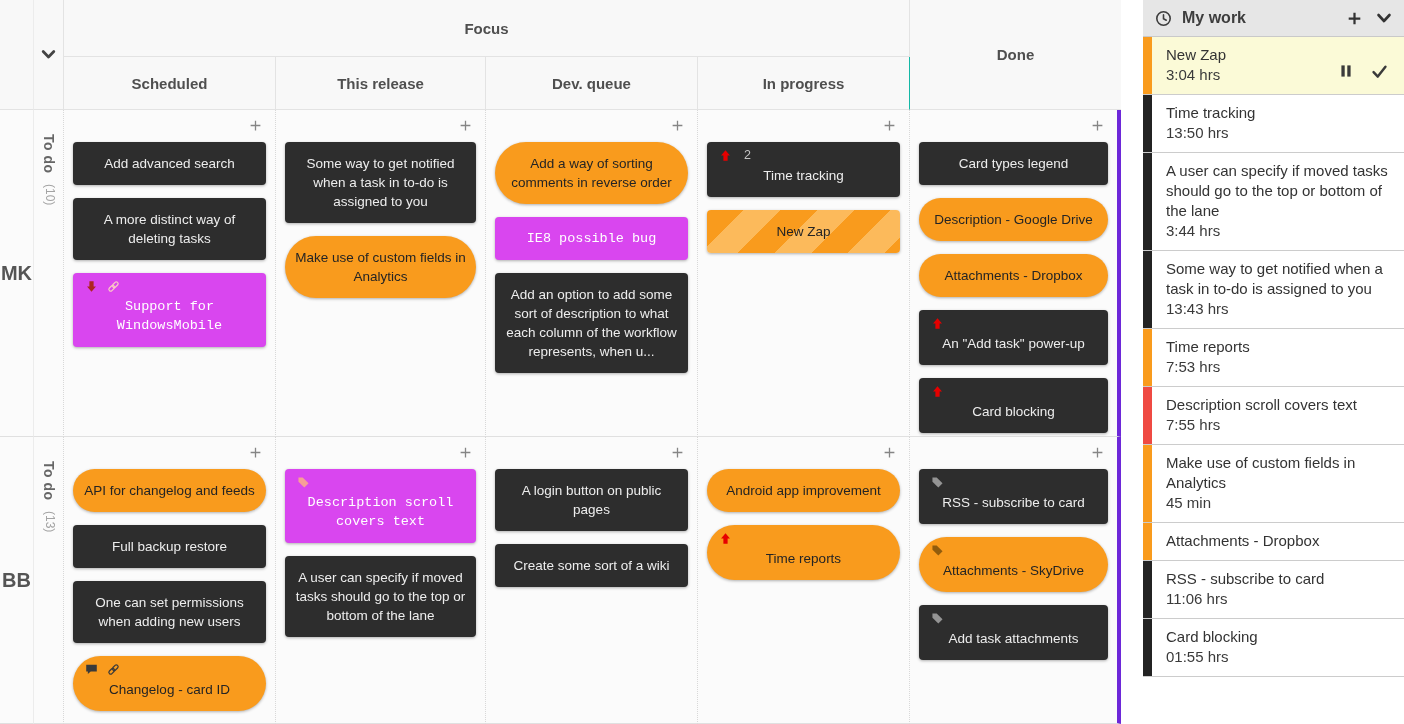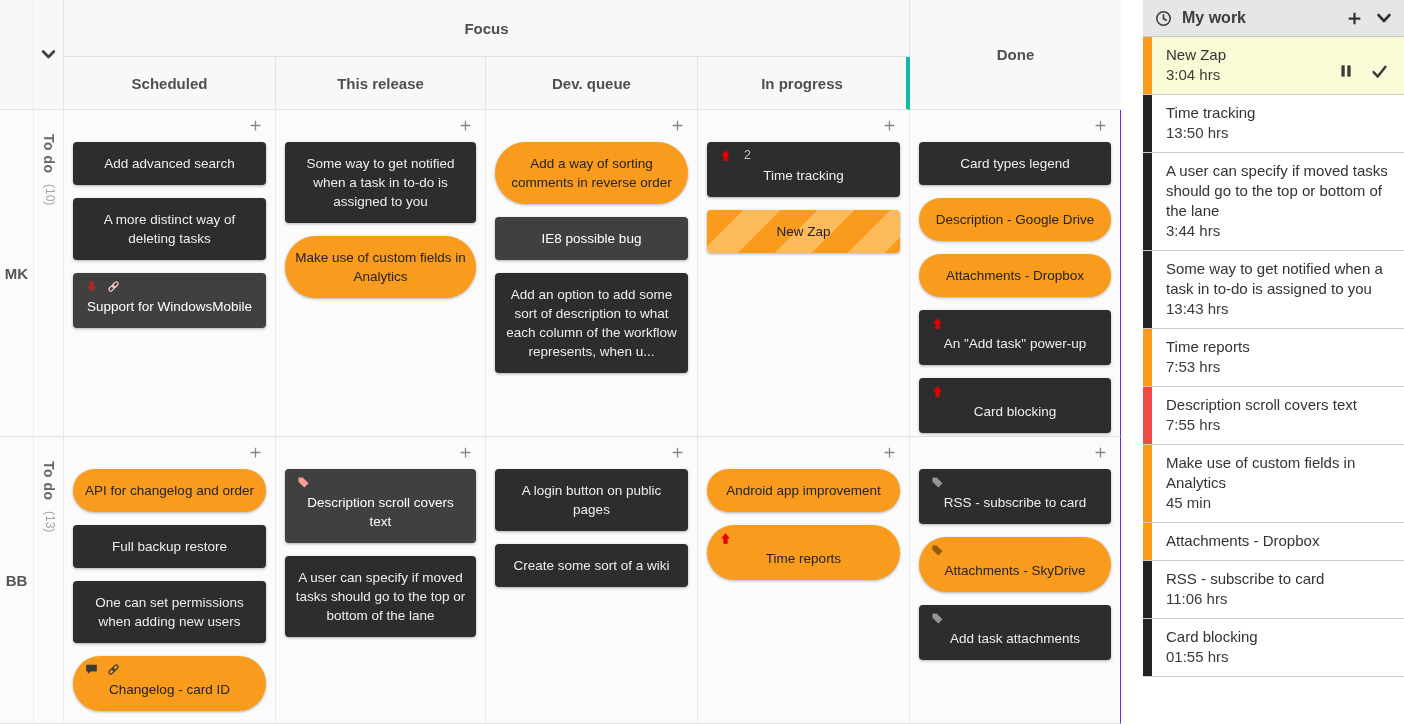--- a/index.html
+++ b/index.html
@@ -16,44 +16,44 @@
     background:#fbfbfb;
   }
   .hcell { background:#f8f8f8; display:flex; align-items:center; justify-content:center;
            font-weight:bold; color:#4f4f4f; font-size:15px; }
   .corner-a { grid-column:1; grid-row:1/3; background:#f8f8f8; border-right:1px solid #ececec; border-bottom:1px solid #e3e3e3; }
   .corner-b { grid-column:2; grid-row:1/3; background:#f8f8f8; border-right:1px solid #e3e3e3; border-bottom:1px solid #e3e3e3;
               display:flex; align-items:center; justify-content:center; }
   .focus-hdr { grid-column:3/7; grid-row:1; border-bottom:1px solid #e3e3e3; border-right:1px solid #e3e3e3; }
   .done-hdr  { grid-column:7; grid-row:1/3; border-bottom:1px solid #e3e3e3; }
   .sub-hdr   { grid-row:2; border-right:1px solid #e3e3e3; border-bottom:1px solid #e3e3e3; }
-  .sub-hdr.last { border-right:4px solid #14b8a6; }
+  .sub-hdr.last { border-right:1px solid #14b8a6; }
 
   .owner-cell { grid-column:1; background:#fbfbfb; border-right:1px solid #ececec;
                 display:flex; align-items:center; justify-content:center;
-                font-weight:bold; font-size:15px; color:#555; }
+                font-weight:bold; font-size:20px; color:#555; }
   .rot-cell { grid-column:2; background:#fbfbfb; border-right:1px dotted #d8d8d8;
               display:flex; justify-content:center; }
   .rot-wrap { writing-mode:vertical-rl; display:inline-flex; gap:10px; margin-top:24px; height:max-content; }
   .rot-label { font-weight:bold; font-size:14px; color:#666; letter-spacing:.5px; }
   .rot-count { font-size:12px; color:#a3a3a3; }
 
   .bcell { background:#fbfbfb; border-right:1px dotted #d8d8d8; padding:0 9px; position:relative; }
-  .bcell.done-col { border-right:1px solid #6d28d9; }
+  .bcell.done-col { border-right:4px solid #6d28d9; }
   .row-mk .owner-cell, .row-mk .rot-cell, .row-mk .bcell { border-bottom:1px solid #e0e0e0; }
 
   .cell-top { height:32px; display:flex; justify-content:flex-end; align-items:center; padding-right:2px; }
   .add-btn { width:15px; height:15px; color:#858585; cursor:pointer; display:inline-flex; }
   .cards { display:flex; flex-direction:column; gap:13px; }
 
   .card { border-radius:4px; padding:12px 10px; text-align:center;
           font-size:13.5px; line-height:19px; box-shadow:0 1px 3px rgba(0,0,0,.3); }
   .card.dark   { background:#2d2d2d; color:#ededed; }
   .card.orange { background:#f99b1d; color:#242424;border-radius:31px; }
-  .card.red    { background:#404040; color:#fff; }
+  .card.red    { background:#d946ef; color:#fff;font-family:Liberation Mono, monospace; }
   .card.striped{ background:repeating-linear-gradient(135deg,#f99b1d 0 26px,#fcba5b 26px 52px); color:#242424; }
   .card.has-icons { padding-top:6px; }
   .card-icons { display:flex; gap:9px; align-items:center; height:15px; margin:0 0 3px 2px; }
   .badge { font-size:12.5px; margin-left:3px; }
   .card.dark .badge { color:#c3c3c3; }
 
   .icon { display:inline-flex; }
   .icon svg { width:100%; height:100%; display:block; }
   .ci { width:13px; height:13px; }
   .card .icon-arrow-up   { color:#e60000; }
@@ -237,21 +237,21 @@
         <div class="cell-top">
           <span class="add-btn">
             <span class="icon ci icon-plus">
               <svg viewBox="0 0 16 16">
                 <path d="M8 2v12M2 8h12" stroke="currentColor" stroke-width="1.6" fill="none"></path>
               </svg>
             </span>
           </span>
         </div>
         <div class="cards">
-          <div class="card orange"><span class="card-text">API for changelog and order</span></div>
+          <div class="card orange"><span class="card-text">API for changelog and feeds</span></div>
           <div class="card dark"><span class="card-text">Full backup restore</span></div>
           <div class="card dark"><span class="card-text">One can set permissions when adding new users</span></div>
           <div class="card orange has-icons"><div class="card-icons">
               <span class="icon ci icon-comment">
                 <svg viewBox="0 0 16 16">
                   <path d="M1.5 2h13v8.5H7l-3.5 3v-3h-2z" fill="currentColor"></path>
                 </svg>
               </span>
               <span class="icon ci icon-link">
                 <svg viewBox="0 0 16 16">

